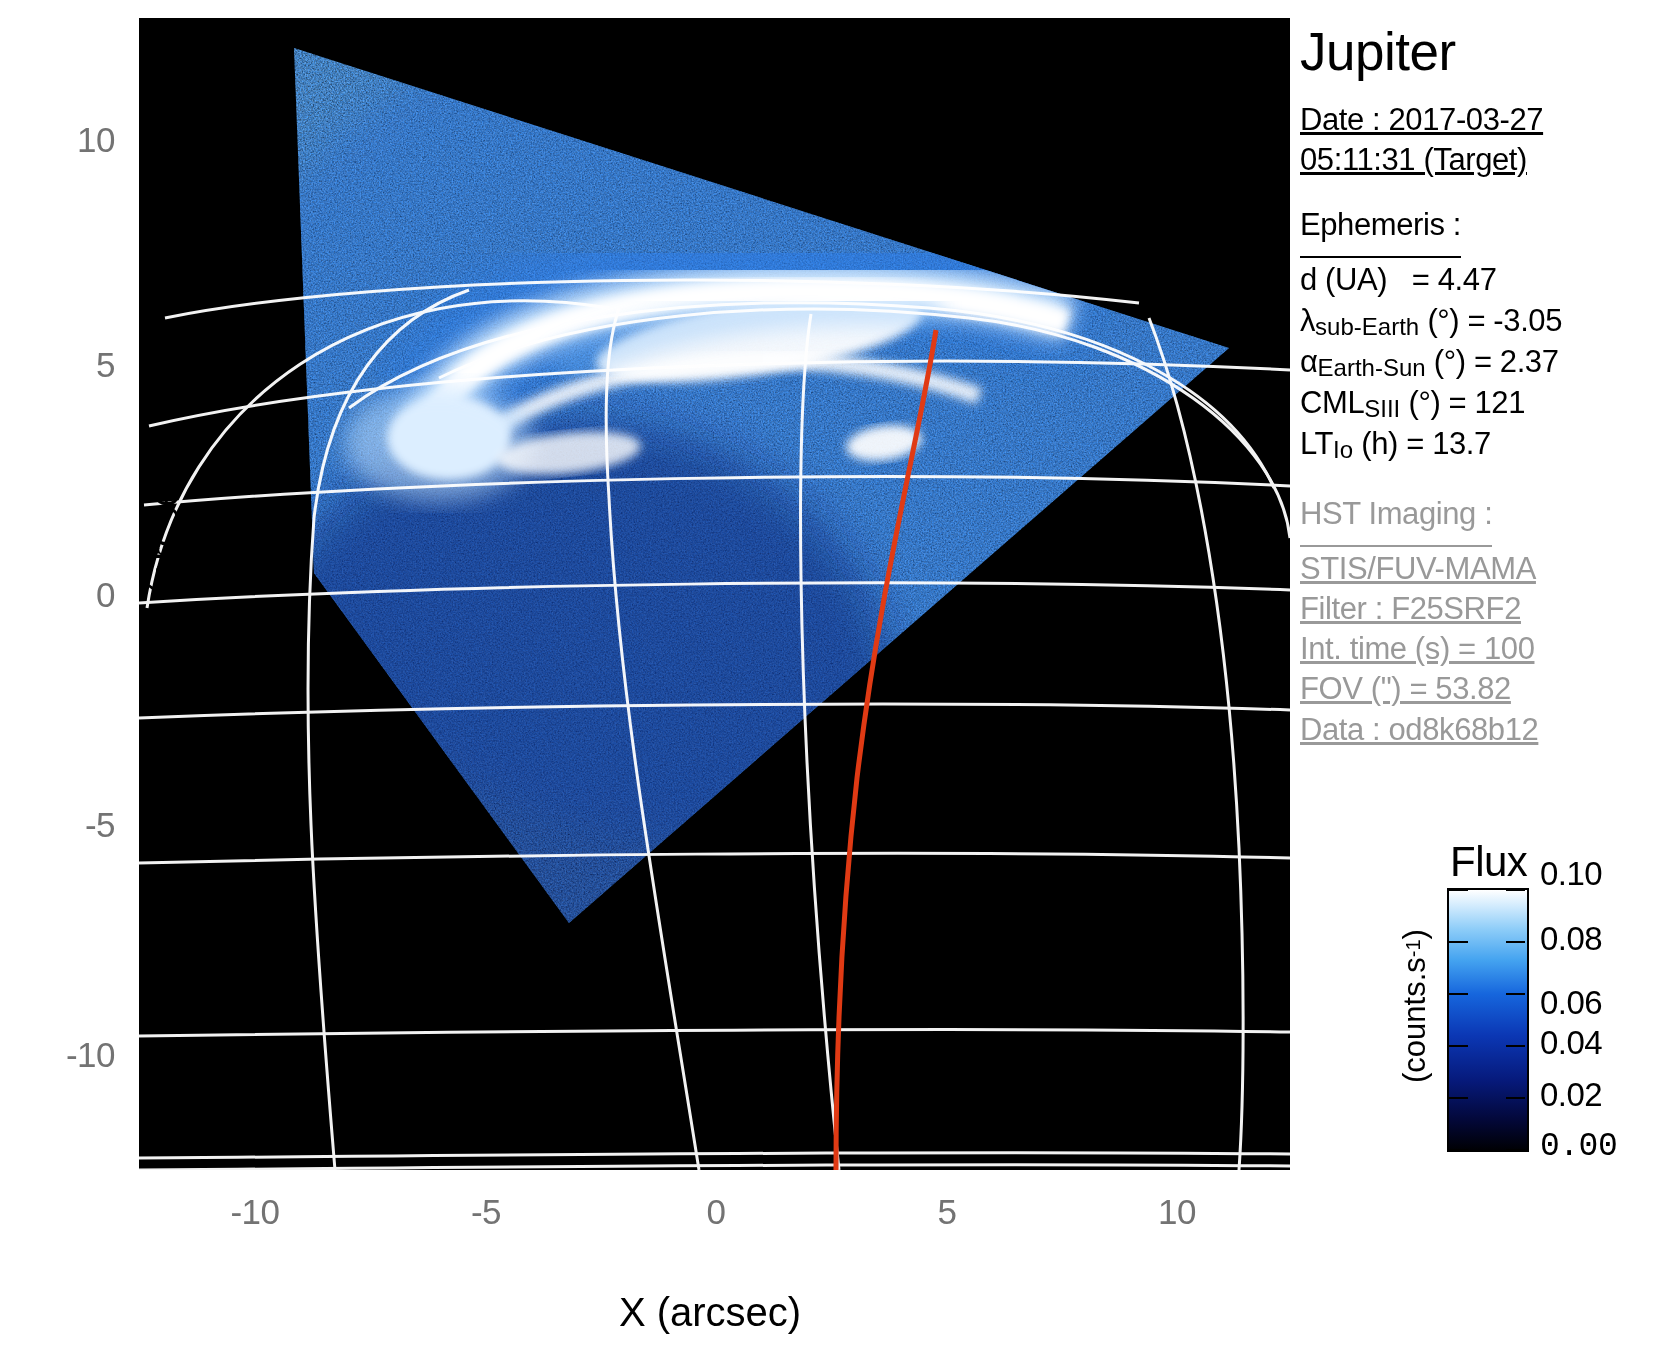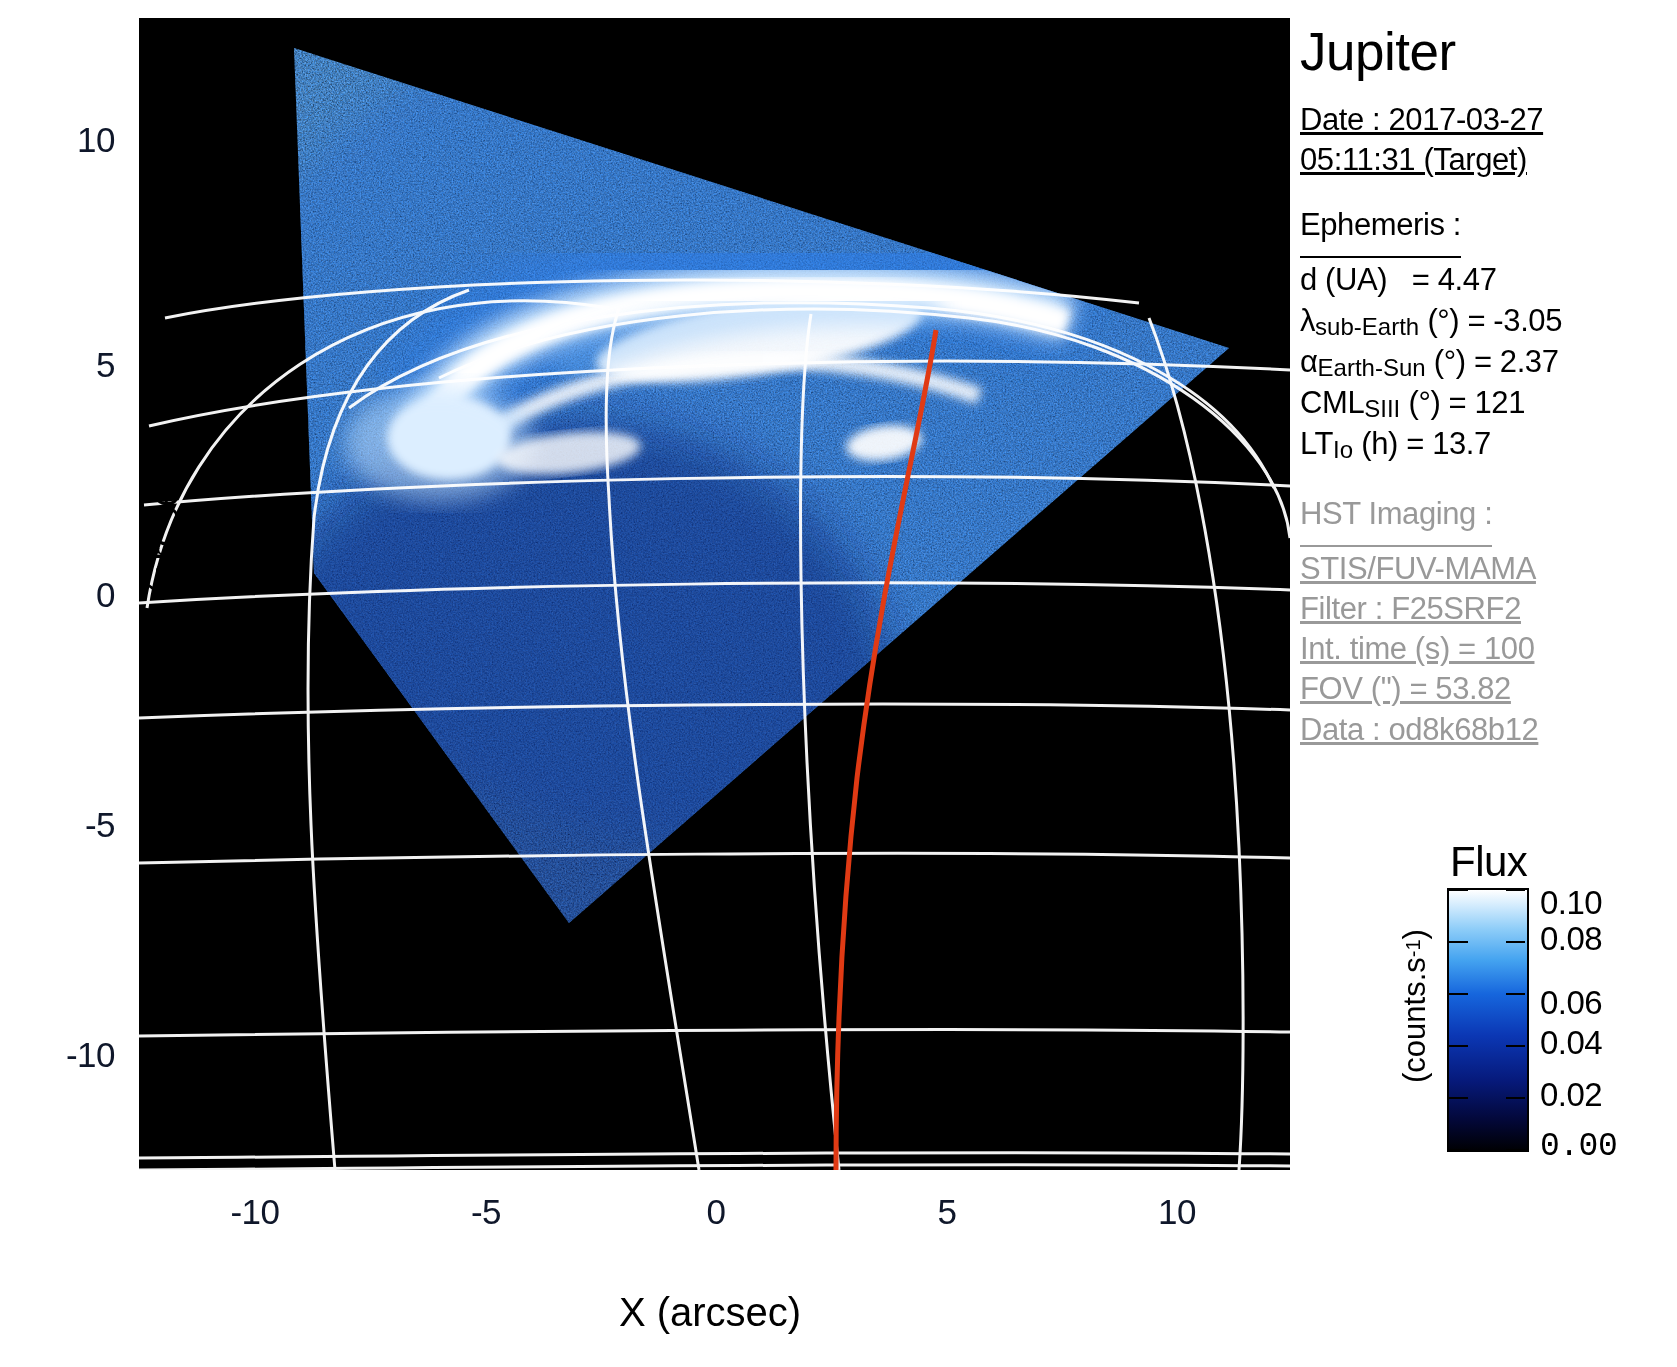--- a/index.html
+++ b/index.html
@@ -5,21 +5,21 @@
   html,body{margin:0;padding:0;background:#ffffff;}
   body{width:1677px;height:1367px;position:relative;overflow:hidden;
        font-family:"Liberation Sans", sans-serif;color:#000;}
 
   
   #plot-area{position:absolute;left:139px;top:18px;width:1151px;height:1152px;
              background:#000;overflow:hidden;}
   #plot-svg{position:absolute;left:0;top:0;width:1151px;height:1152px;}
 
   
-  .tick{position:absolute;font-size:35px;letter-spacing:-0.5px;color:#0f172a;
+  .tick{position:absolute;font-size:35px;letter-spacing:-0.5px;color:#737373;
         white-space:nowrap;}
   .ytick{text-align:right;width:110px;}
   .xtick{text-align:center;width:140px;}
   #ylabel{position:absolute;left:-6px;top:520px;width:340px;font-size:40px;
           text-align:center;transform:rotate(-90deg);transform-origin:center center;
           white-space:nowrap;}
   #xlabel{position:absolute;left:430px;top:1290px;width:560px;font-size:40px;
           text-align:center;white-space:nowrap;}
 
   
@@ -235,19 +235,19 @@
   <div class="cbtickmark left" style="top:103px;"></div>
   <div class="cbtickmark" style="top:155px;"></div>
   <div class="cbtickmark left" style="top:155px;"></div>
   <div class="cbtickmark" style="top:207px;"></div>
   <div class="cbtickmark left" style="top:207px;"></div>
   <div class="cbtickmark" style="top:259px;"></div>
   <div class="cbtickmark left" style="top:259px;"></div>
   <div class="cbtickmark" style="top:311px;"></div>
   <div class="cbtickmark left" style="top:311px;"></div>
 
-  <div class="cbtick" style="top:46px;">0.10</div>
+  <div class="cbtick" style="top:17px;">0.10</div>
   <div class="cbtick" style="top:82px;">0.08</div>
   <div class="cbtick" style="top:146px;">0.06</div>
   <div class="cbtick" style="top:186px;text-align:right;">0.04</div>
   <div class="cbtick" style="top:238px;">0.02</div>
   <div class="cbtick" style="top:290px;font-family:Liberation Mono, monospace;">0.00</div>
 </div>
 
 </body></html>

